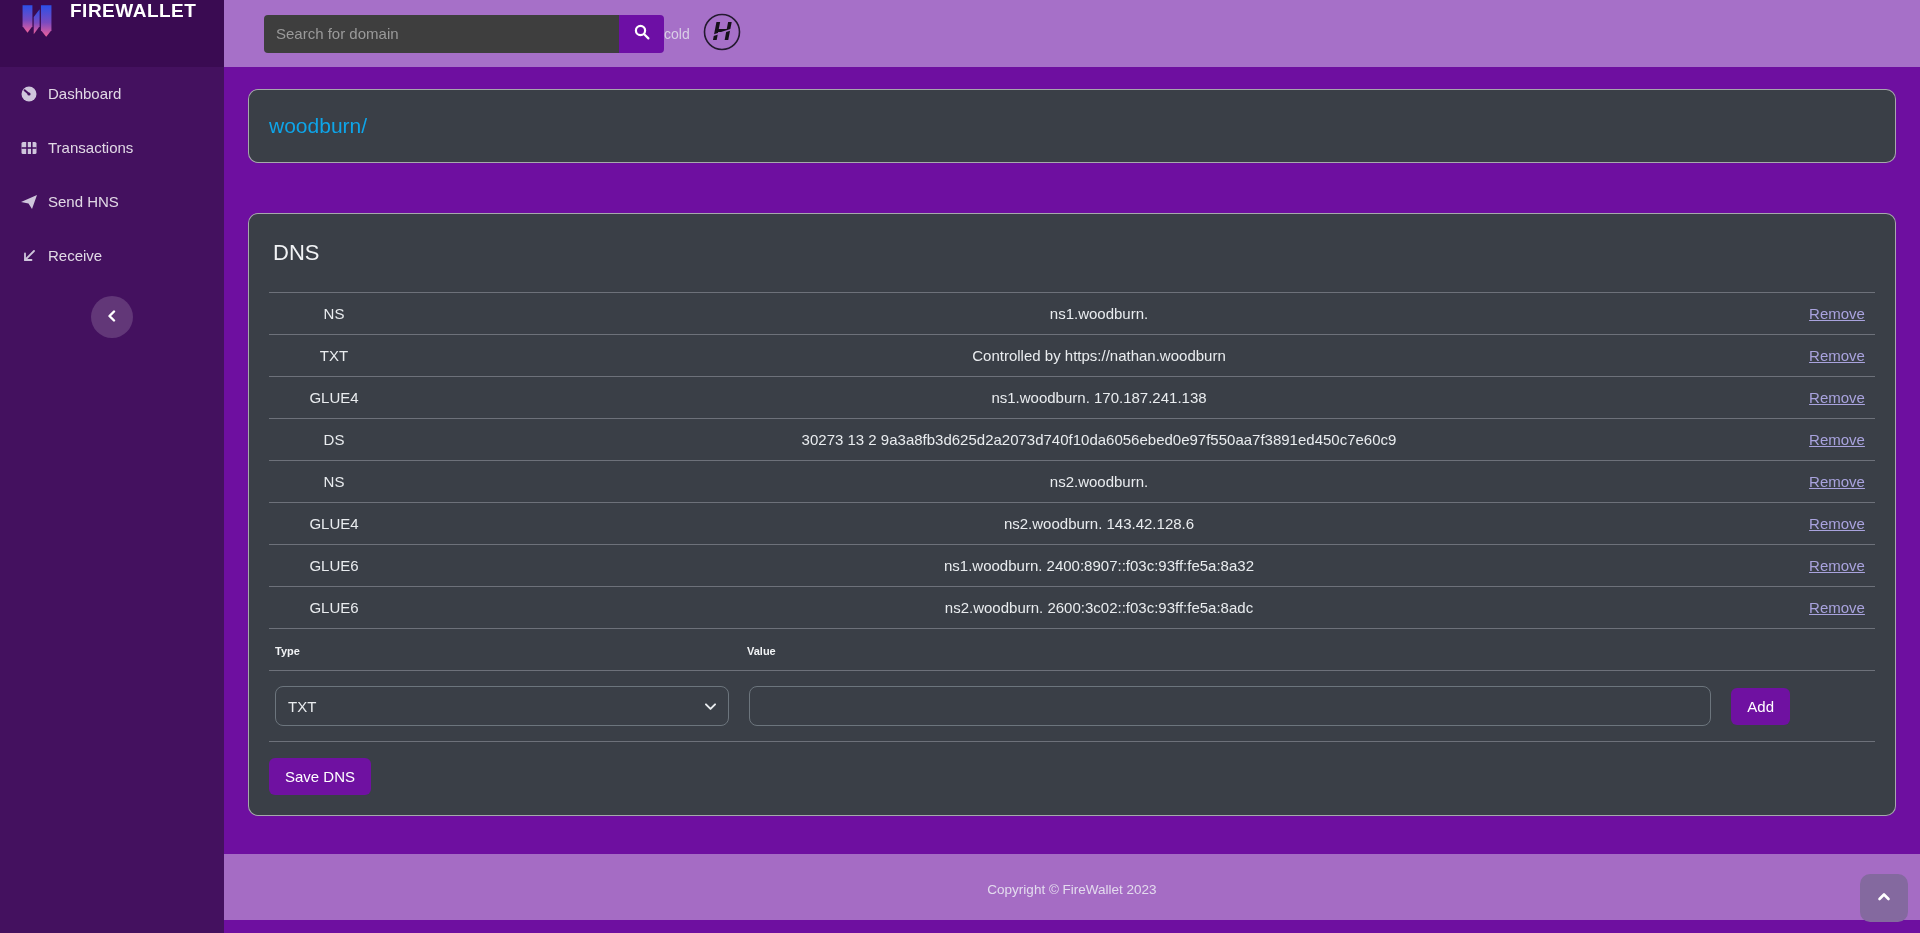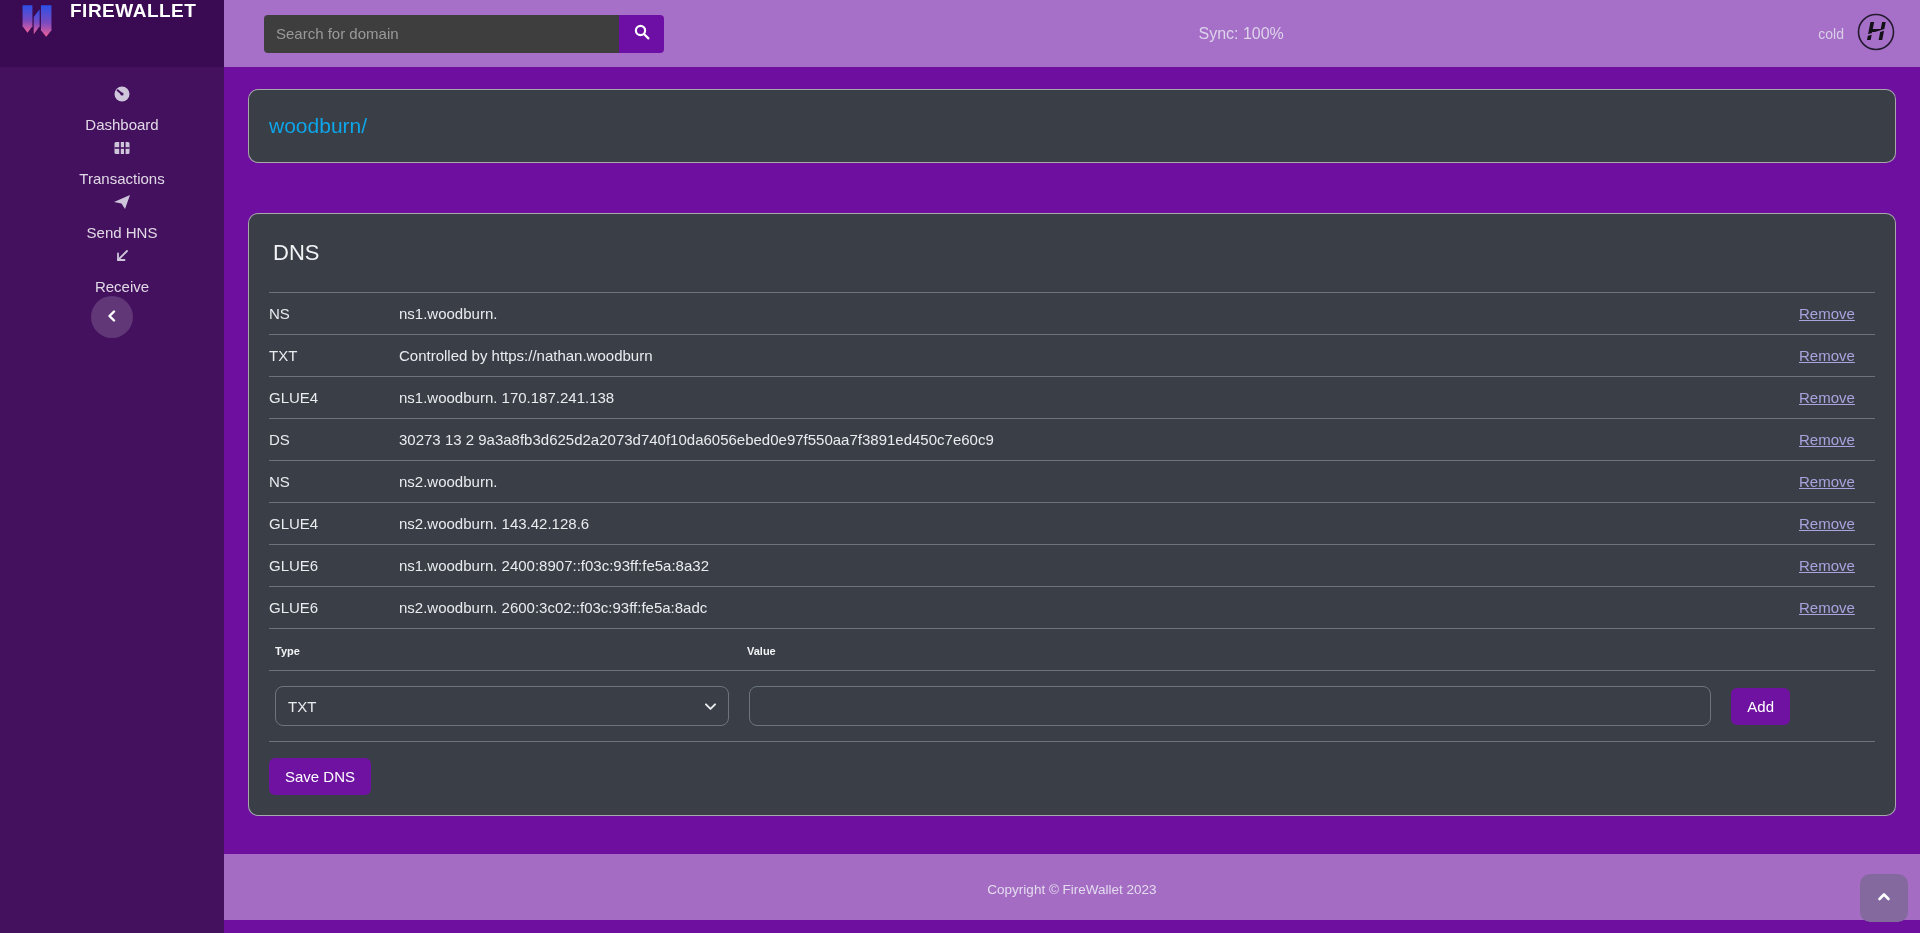--- a/index.html
+++ b/index.html
@@ -16,37 +16,37 @@
     border-radius: 4px 0 0 4px; color: #e6e6e6; font-size: 15px; padding: 0 12px; font-family: "Liberation Sans", sans-serif; }
   .search-input::placeholder { color: #9a9a9a; }
   .search-btn { width: 45px; height: 38px; background: #6d0fa5; border: none; border-radius: 0 4px 4px 0;
     display: flex; align-items: center; justify-content: center; cursor: pointer; }
   .sync { flex: 1; text-align: center; color: #ddd3ea; font-size: 16px; }
   .wallet-group { display: flex; align-items: center; gap: 12px; margin-right: 24px; }
   .wallet-name { color: #d9cfe6; font-size: 14px; }
 
   
   .sidebar { position: absolute; top: 67px; left: 0; width: 224px; height: 866px; background: #44115f; }
-  .side-item { display: flex; align-items: center; gap: 10px; padding: 0 0 0 20px; height: 30px; margin-top: 24px;
-    color: rgba(255,255,255,.84); font-size: 15px; cursor: pointer; flex-direction: column; }
+  .side-item { display: flex; gap: 10px; padding: 0 0 0 20px; height: 30px; margin-top: 24px;
+    color: rgba(255,255,255,.84); font-size: 15px; cursor: pointer; }
   .side-item:first-child { margin-top: 18px; }
   .side-item svg { flex: none; }
   .collapse-btn { width: 42px; height: 42px; border-radius: 50%; background: rgba(255,255,255,.16); border: none;
     position: absolute; left: 91px; top: 229px; display: flex; align-items: center; justify-content: center; cursor: pointer; }
 
   
   .main { position: absolute; top: 67px; left: 224px; width: 1696px; height: 787px; background: #6e0fa0; }
   .card { background: #3a3f47; border: 1px solid rgba(255,255,255,.55); border-radius: 10px; color: #e9ecef; }
   .domain-card { margin: 22px 24px 0 24px; height: 74px; display: flex; align-items: center; padding: 0 20px; }
   .domain-title { font-size: 21px; color: #0ea5e9; }
   .dns-card { margin: 50px 24px 0 24px; padding: 20px; }
   .dns-title { font-size: 22px; font-weight: normal; color: #f1f3f5; padding: 6px 0 26px 4px; }
 
   table.dns { width: 100%; border-collapse: collapse; font-size: 15px; }
-  table.dns td { border-top: 1px solid #6d717a; padding: 12px 0; color: #e9ecef; }
+  table.dns td { border-top: 1px solid #6d717a; padding: 12px 0; color: #e9ecef; text-align: center; }
   table.dns tr:last-child td { border-bottom: 1px solid #6d717a; }
   td.col-type { width: 130px; padding-left: 6px; }
   td.col-action { width: 76px; padding-right: 60px; }
   .remove-link { color: #a9a3de; text-decoration: underline; font-size: 15px; cursor: pointer; }
 
   .form-head { display: grid; grid-template-columns: 472px 1fr; padding: 16px 0 13px 6px;
     border-bottom: 1px solid #6d717a; font-size: 11px; font-weight: bold; color: #f1f3f5; }
   .form-row { display: flex; align-items: center; gap: 20px; padding: 15px 0 15px 6px; border-bottom: 1px solid #6d717a; }
   .select-wrap { position: relative; width: 454px; flex: none; }
   .type-select { width: 100%; height: 40px; background: transparent; color: #e9ecef; font-size: 15px;
@@ -92,21 +92,20 @@
       <input class="search-input" placeholder="Search for domain" style="">
       <button class="search-btn">
         <span>
           <svg width="16" height="16" viewBox="0 0 16 16" fill="none" stroke="#ffffff" stroke-width="2.2" stroke-linecap="round">
             <circle cx="6.5" cy="6.5" r="4.6"></circle>
               <line x1="10.2" y1="10.2" x2="14.4" y2="14.4"></line>
           </svg>
         </span>
       </button>
     </div>
-    <div class="sync">Sync: 100%</div>
     <div class="wallet-group">
       <span class="wallet-name">cold</span>
       <span>
         <svg width="40" height="40" viewBox="0 0 40 40">
           <circle cx="20" cy="20" r="17.5" fill="none" stroke="#241a30" stroke-width="1.6"></circle>
           <text x="20" y="28" text-anchor="middle" font-family="Liberation Sans, sans-serif" font-size="26" font-weight="bold" font-style="italic" fill="#141018">H</text>
           <line x1="9" y1="24" x2="31" y2="17" stroke="#a670c8" stroke-width="1.4"></line>
         </svg>
       </span>
     </div>

